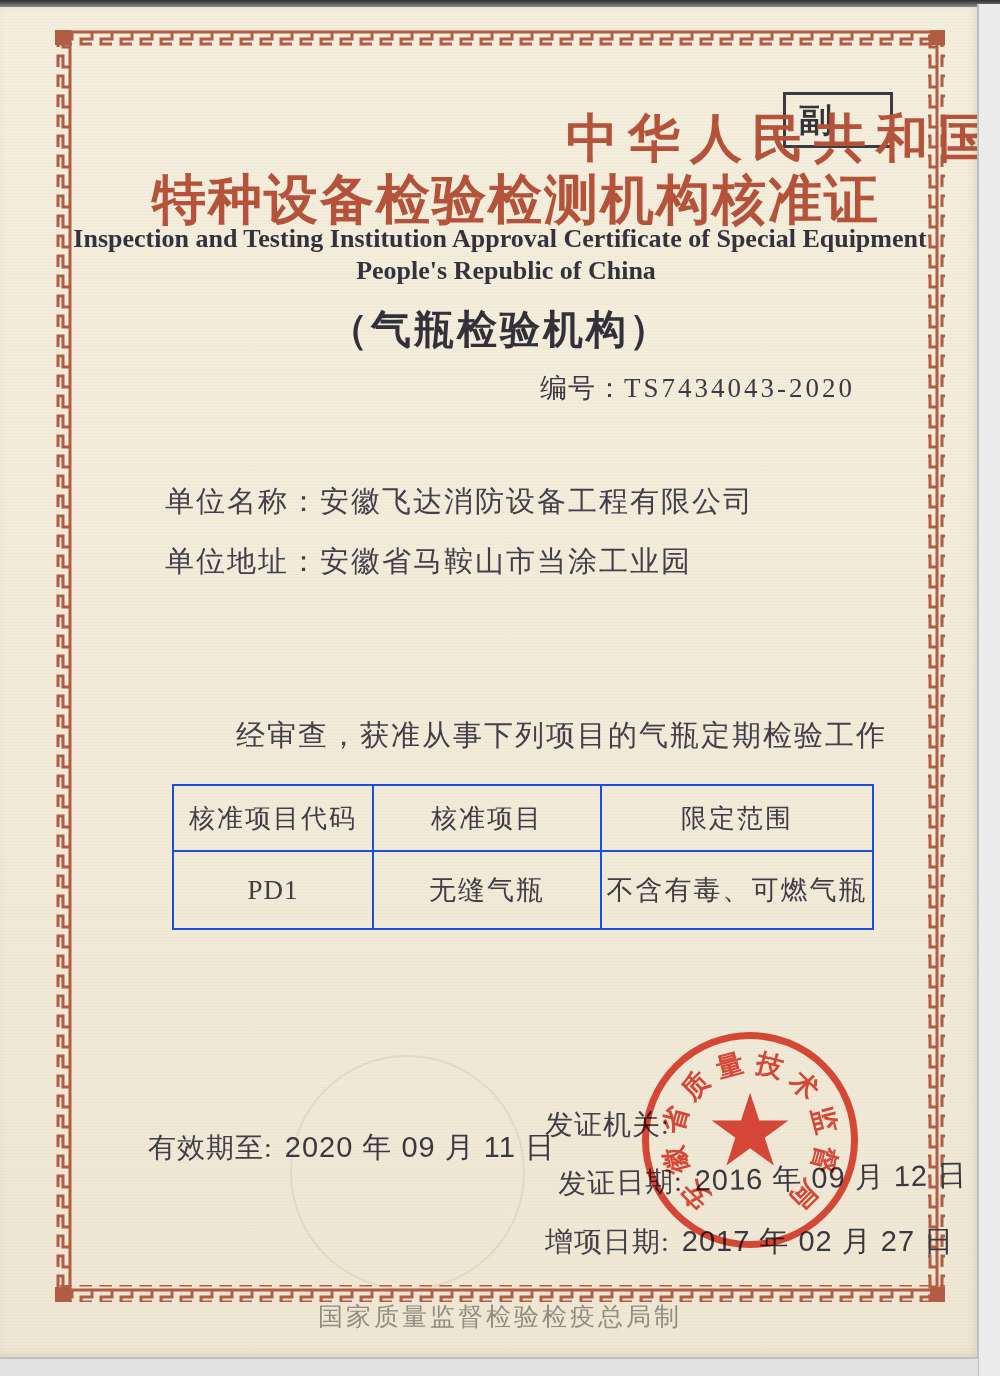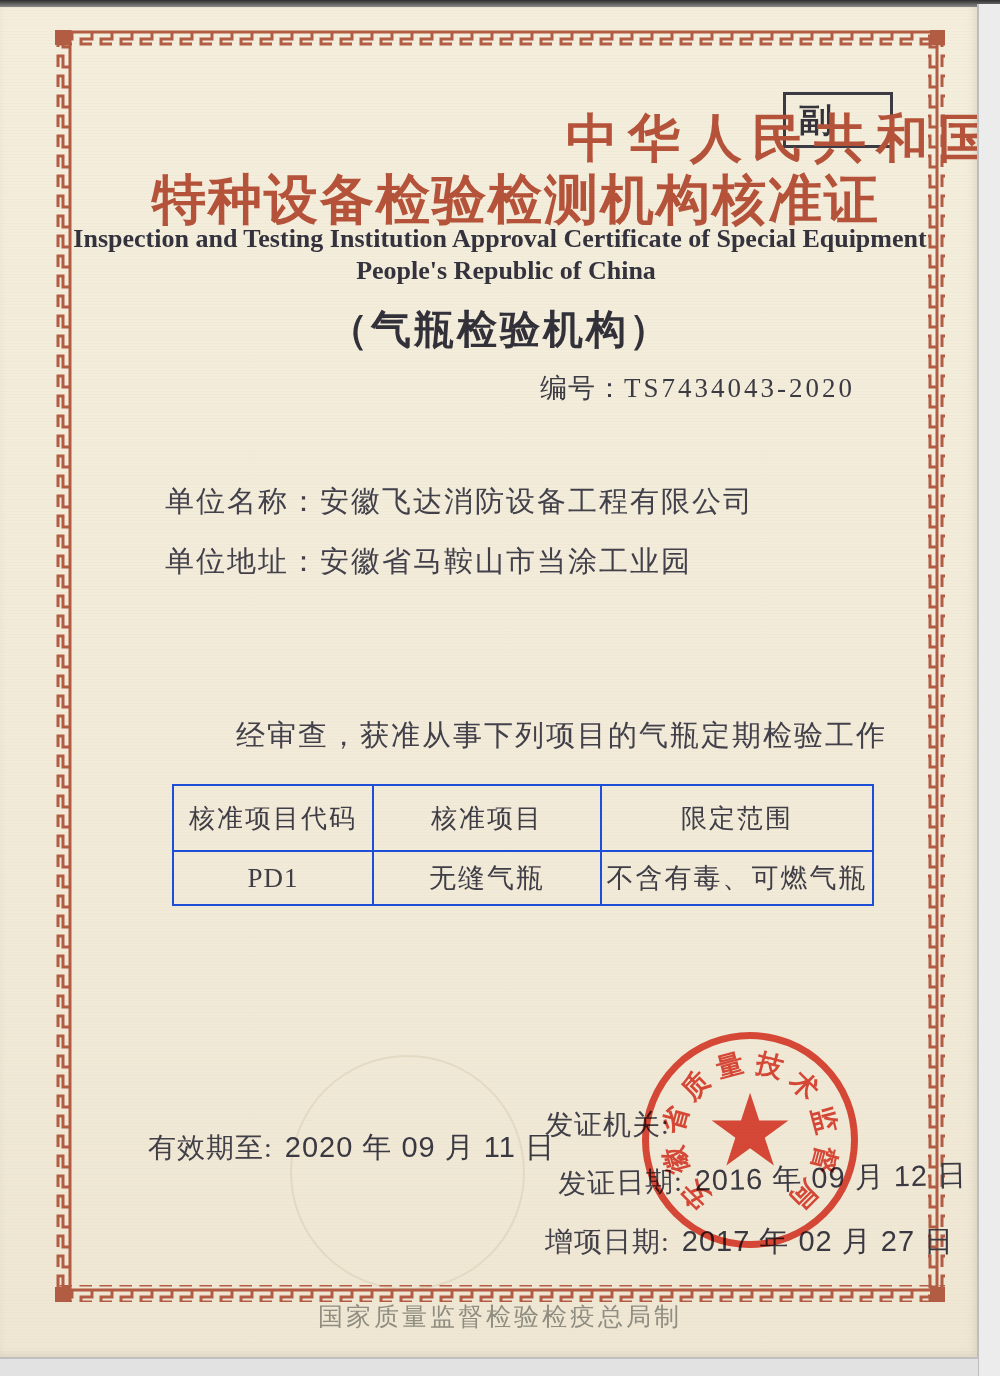--- a/index.html
+++ b/index.html
@@ -58,21 +58,21 @@
 
   .statement { position:absolute; left:188px; top:716px; font-size:29px;
     color:#42404a; letter-spacing:2px;margin-left:48px; }
 
   table.approved { position:absolute; left:172px; top:784px; width:700px;
     border-collapse:collapse; table-layout:fixed; }
   table.approved th, table.approved td {
     border:2px solid #1d4ed8; text-align:center; vertical-align:middle;
     color:#3f3d46; font-weight:normal; letter-spacing:2px; }
   table.approved th { height:66px; font-size:26px; }
-  table.approved td { height:54px; font-size:27px; }
+  table.approved td { height:78px; font-size:27px; }
   .col1 { width:200px; } .col2 { width:228px; } .col3 { width:272px; }
   table.approved td.code { font-family:"Liberation Serif", serif; letter-spacing:1px; }
 
   .footer-row { position:absolute; font-size:28px; color:#413f48; letter-spacing:1px; }
   .footer-row .label { margin-right:12px; }
   .footer-row .date { font-family:"Liberation Sans", sans-serif; font-size:29px;
     letter-spacing:1px; color:#3a3942; }
   .row-approval-org { left:148px; top:1110px; }
   .row-valid-until  { left:148px; top:1128px; }
   .row-issuing-org  { left:545px; top:1106px; }

